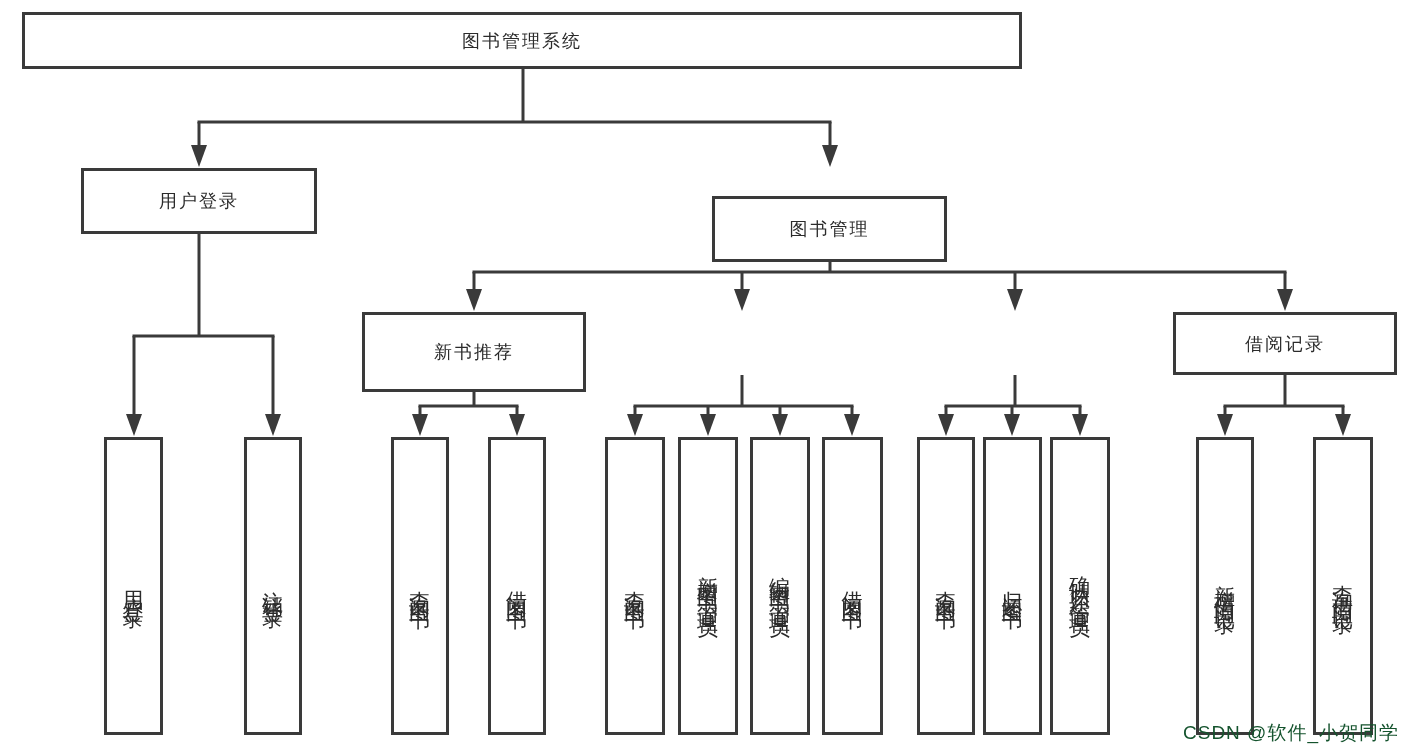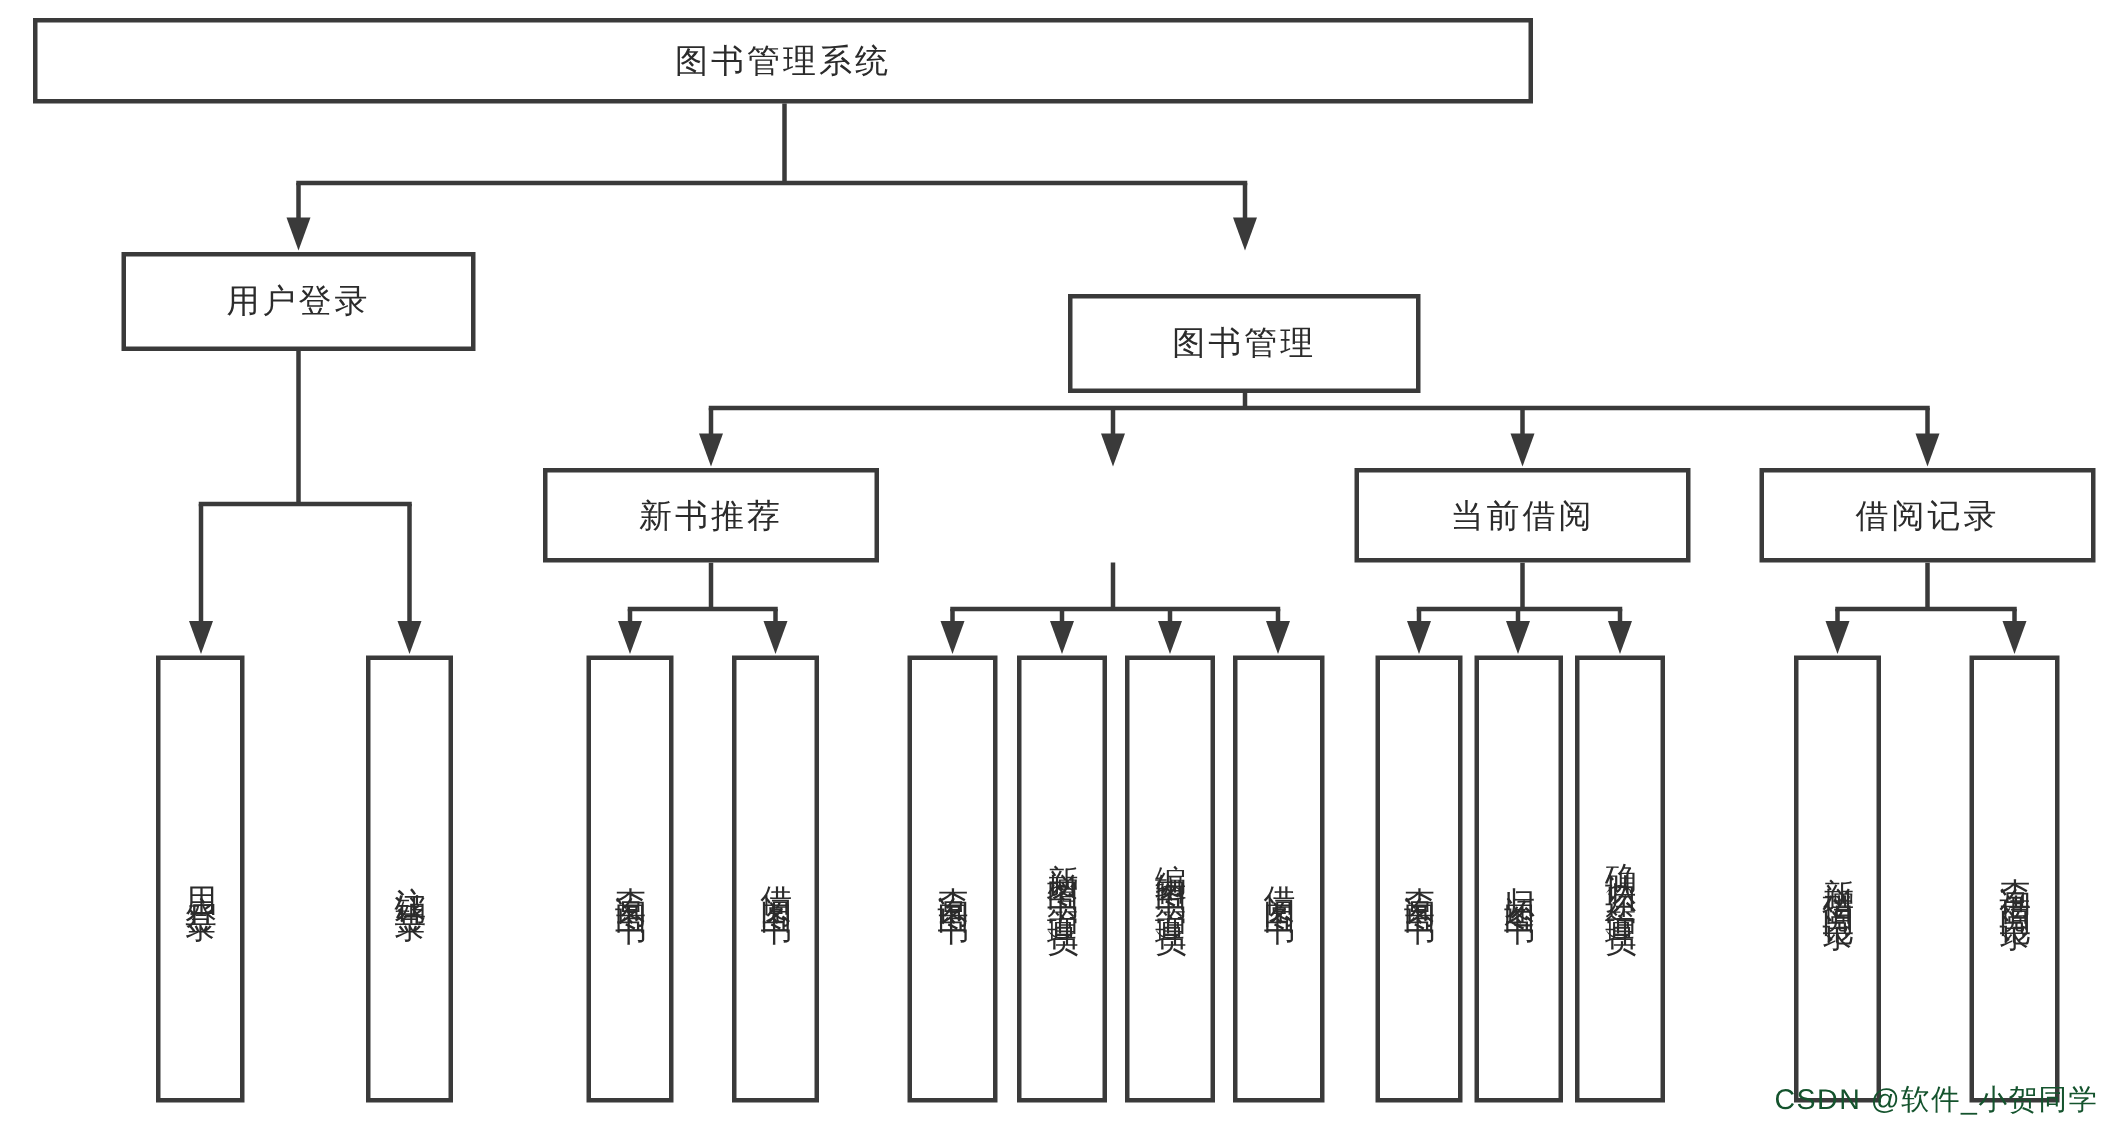--- a/index.html
+++ b/index.html
@@ -13,33 +13,33 @@
   svg.wires{position:absolute;left:0;top:0;width:1405px;height:747px;}
   .box{
     position:absolute;
     background:#ffffff;
     border:3px solid #3a3a3a;
     display:flex;align-items:center;justify-content:center;
     color:#2b2b2b;
     box-sizing:border-box;
   }
   .box .lbl{white-space:nowrap;}
-  .h .lbl{font-size:22px;letter-spacing:2px;}
+  .h .lbl{font-size:18px;letter-spacing:2px;}
   .v .lbl{
     writing-mode:vertical-rl;
     text-orientation:mixed;
     font-size:21px;
     letter-spacing:6px;
     line-height:1;
   }
   
   .p-root{left:22px;top:12px;width:1000px;height:57px;}
   .p-user-login{left:81px;top:168px;width:236px;height:66px;}
   .p-book-management{left:712px;top:168px;width:235px;height:66px;margin-top:28px;}
-  .p-new-book-recommend{left:362px;top:312px;width:224px;height:63px;justify-content:center;}
+  .p-new-book-recommend{left:362px;top:312px;width:224px;height:80px;justify-content:center;}
   .p-book-borrow{left:632px;top:312px;width:221px;height:63px;}
   .p-current-borrow{left:903px;top:312px;width:224px;height:63px;}
   .p-borrow-records{left:1173px;top:312px;width:224px;height:63px;}
   .leaf{top:437px;height:298px;}
   .p-ul-user-login{left:104px;width:59px;}
   .p-ul-logout{left:244px;width:58px;}
   .p-nbr-query{left:391px;width:58px;}
   .p-nbr-borrow{left:488px;width:58px;}
   .p-bb-query{left:605px;width:60px;}
   .p-bb-add{left:678px;width:60px;}
@@ -144,23 +144,20 @@
   <div class="box h p-user-login">
     <span class="lbl">用户登录</span>
   </div>
   <div class="box h p-book-management">
     <span class="lbl">图书管理</span>
   </div>
 
   <div class="box h p-new-book-recommend">
     <span class="lbl">新书推荐</span>
   </div>
-  <div class="box h p-current-borrow">
-    <span class="lbl">当前借阅</span>
-  </div>
   <div class="box h p-borrow-records">
     <span class="lbl">借阅记录</span>
   </div>
 
   <div class="box v leaf p-ul-user-login">
     <span class="lbl">用户登录</span>
   </div>
   <div class="box v leaf p-ul-logout">
     <span class="lbl">注销登录</span>
   </div>

